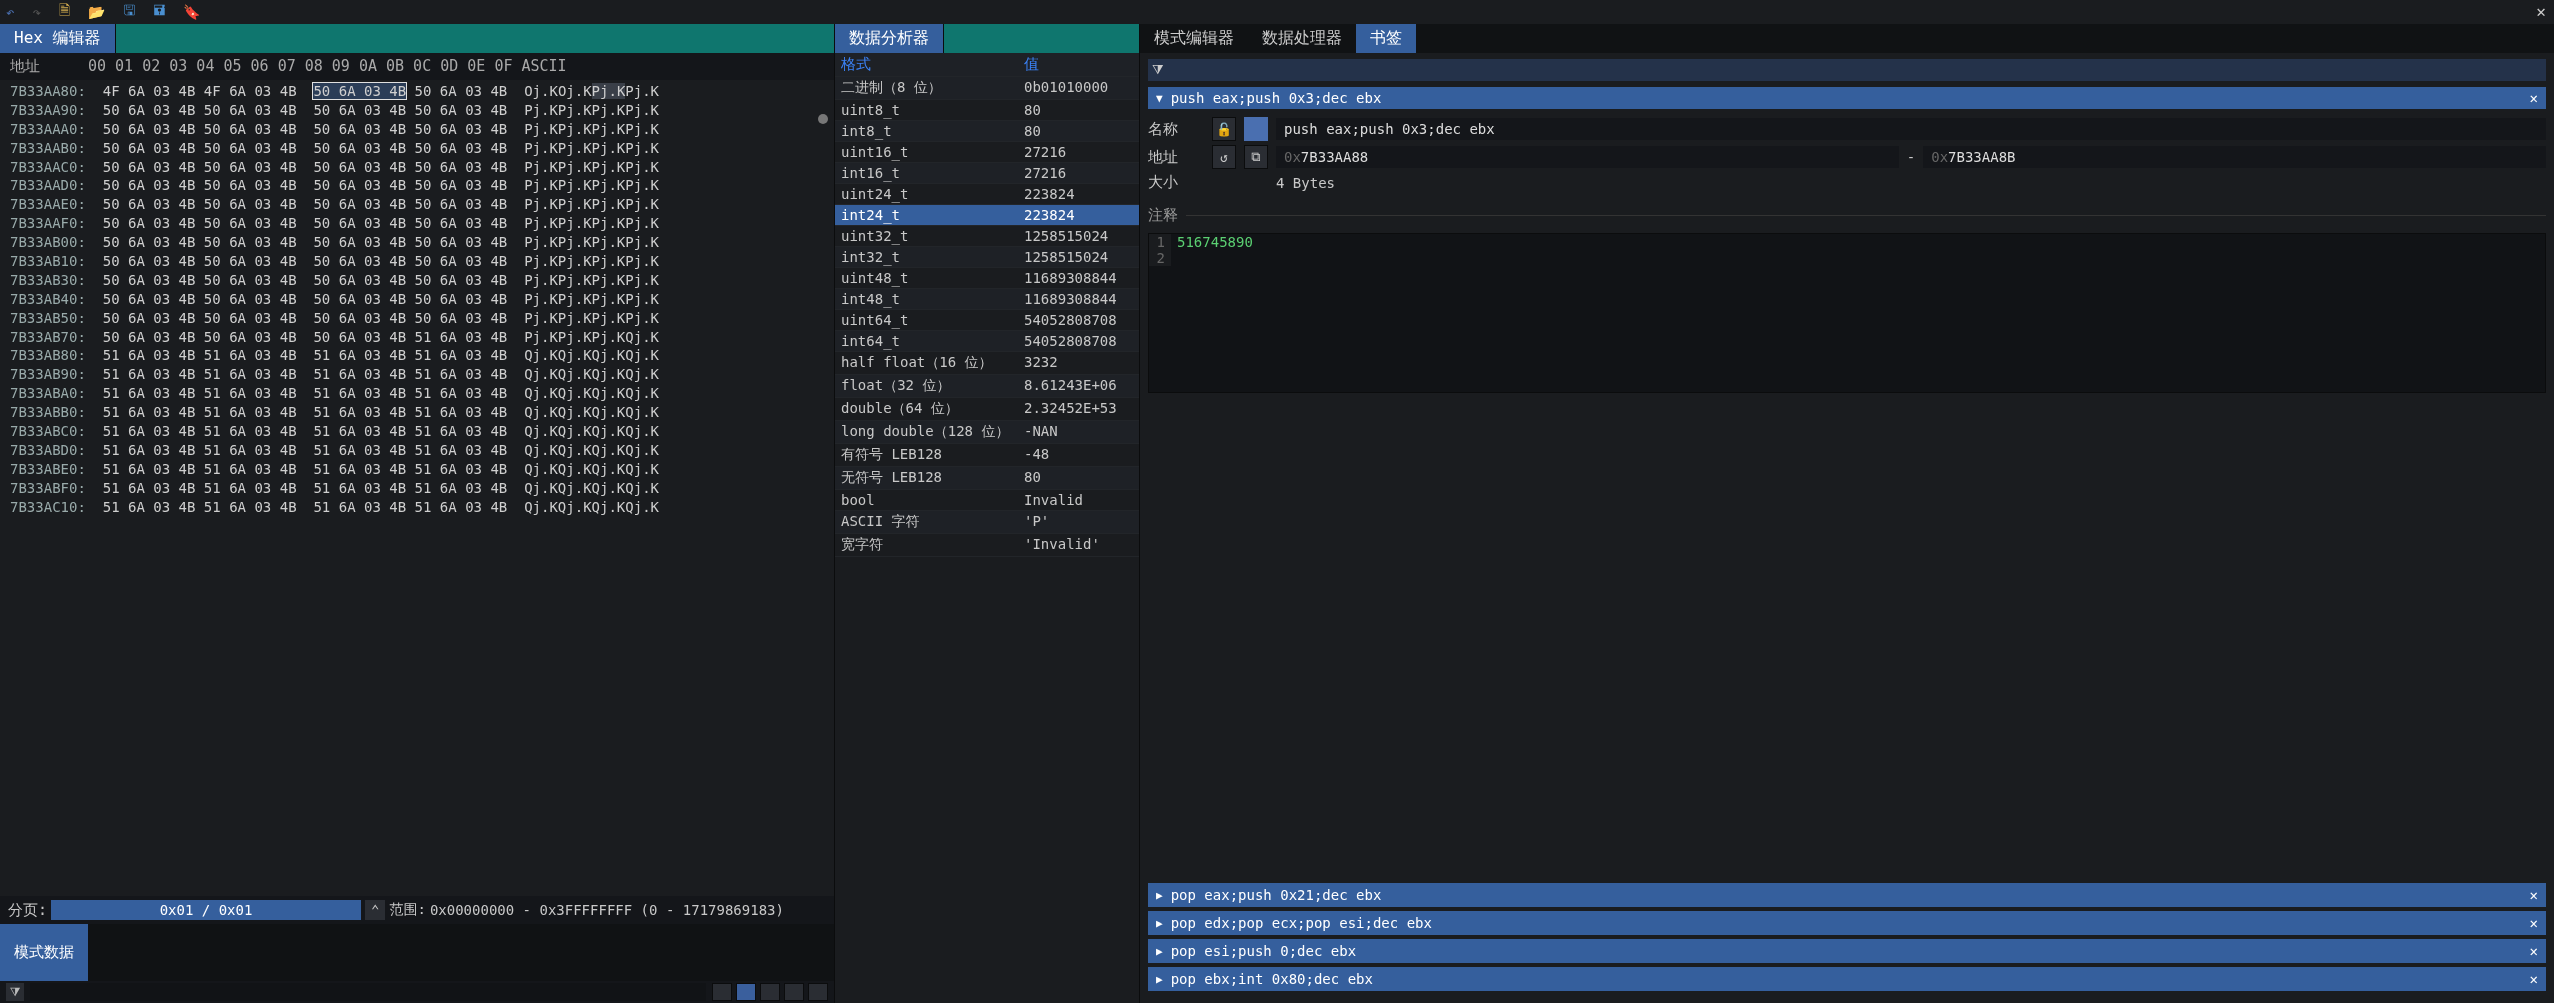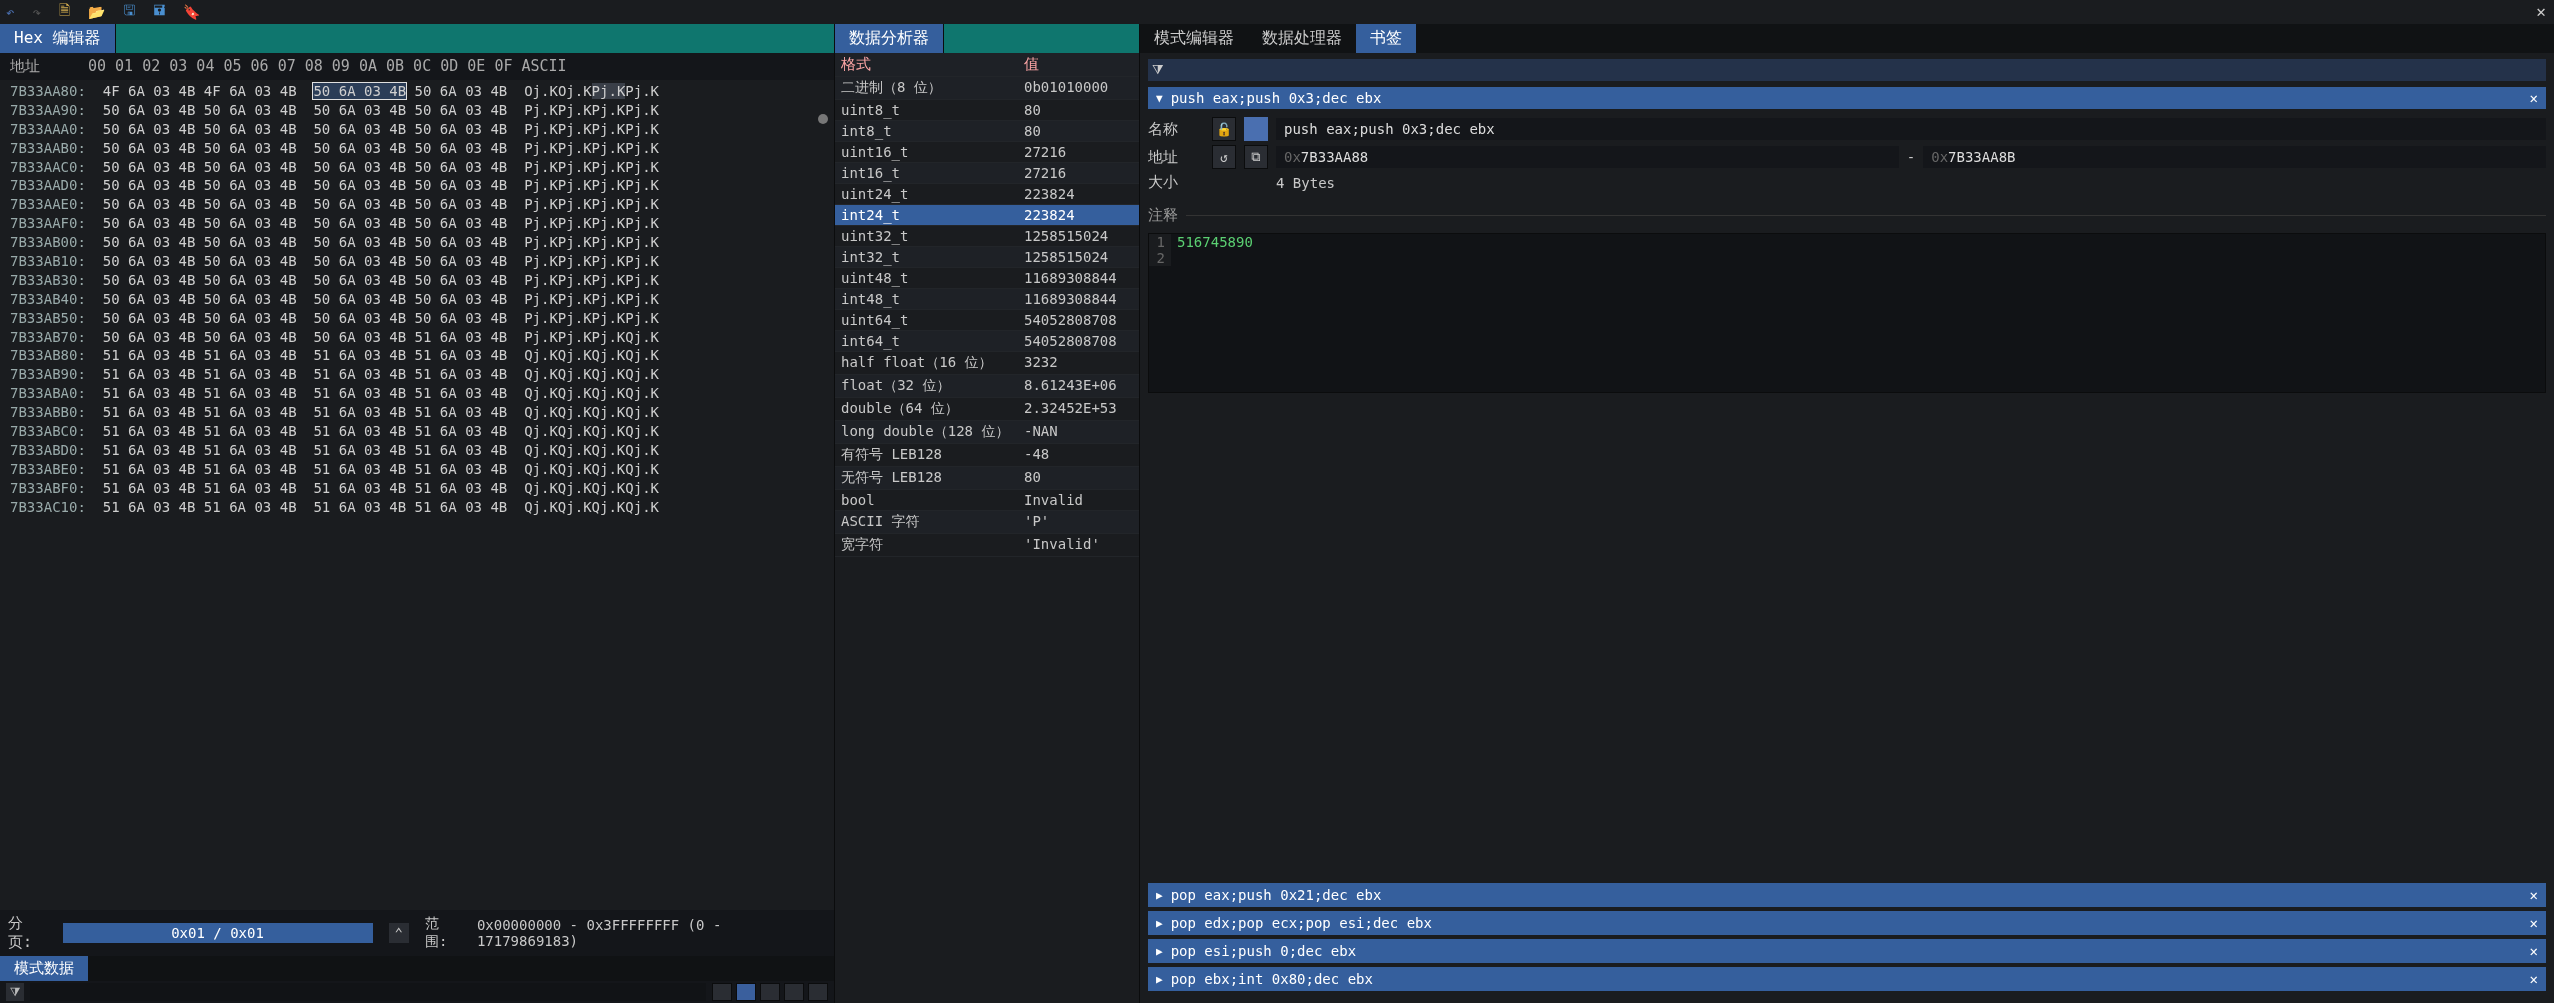--- a/index.html
+++ b/index.html
@@ -67,46 +67,46 @@
 .hex-addr { color: #9aa; }
 .hex-bytes { color: #cfcfcf; }
 .hex-ascii { color: #cfcfcf; }
 .sel { outline: 1px solid #e0e0e0; background: #2b3d57; }
 .sel2 { background: #3a3f48; }
 .hex-footer {
   padding: 4px 8px;
   background: #14161a;
   display: flex;
   align-items: center;
-  gap: 16px;
+  gap: 4px;
   font-size: 14px;
 }
 .page-box {
   background: #355f9d;
   color: #fff;
   padding: 2px 0;
   text-align: center;
   flex: 0 0 310px;
 }
 .scroll-dot { position:absolute; right:6px; top:34px; width:10px; height:10px; border-radius:50%; background:#777; }
 
 
 .pd-tab-bar { display: flex; background: #101214; }
-.pd-tab { padding: 3px 14px; background: #355f9d; color:#fff; font-size: 15px; }
+.pd-tab { padding: 19px 14px; background: #355f9d; color:#fff; font-size: 15px; }
 .pd-body { flex: 0 0 22px; background: #14161a; display: flex; align-items: center; padding: 0 6px; gap:6px; }
 .filter-ic { width:18px; height:18px; display:flex; align-items:center; justify-content:center; background:#2a2d33; color:#bbb; font-size:12px;}
 .filter-input { flex:1; background:#111316; border:none; height:18px; color:#ccc; padding:0 4px; font-family:inherit; }
 .pd-icons { display:flex; gap:4px; }
 .pd-mini { width:20px; height:18px; background:#2a2d33; border:1px solid #0b0c0d; }
 .pd-mini.active { background:#3a5f9d; }
 
 
 .an-body { flex:1; overflow:hidden; font-size:14px; }
 .an-row { display:flex; border-bottom:1px solid #222529; }
-.an-row.header { background:#1e2126; color:#fca5a5; font-size:15px; }
+.an-row.header { background:#1e2126; color:#3b82f6; font-size:15px; }
 .an-row.sel { background:#355f9d; color:#fff; outline:none; }
 .an-row.alt { background:#1e2126; }
 .an-k { flex:0 0 183px; padding:2px 6px; }
 .an-v { flex:1; padding:2px 6px; }
 
 
 .r-tabs { display:flex; background:#101214; }
 .r-tab { padding:4px 14px; font-size:16px; color:#ccc; }
 .r-tab.active { background:#355f9d; color:#fff; }
 .r-body { flex:1; padding:6px 8px; display:flex; flex-direction:column; gap:6px; }

